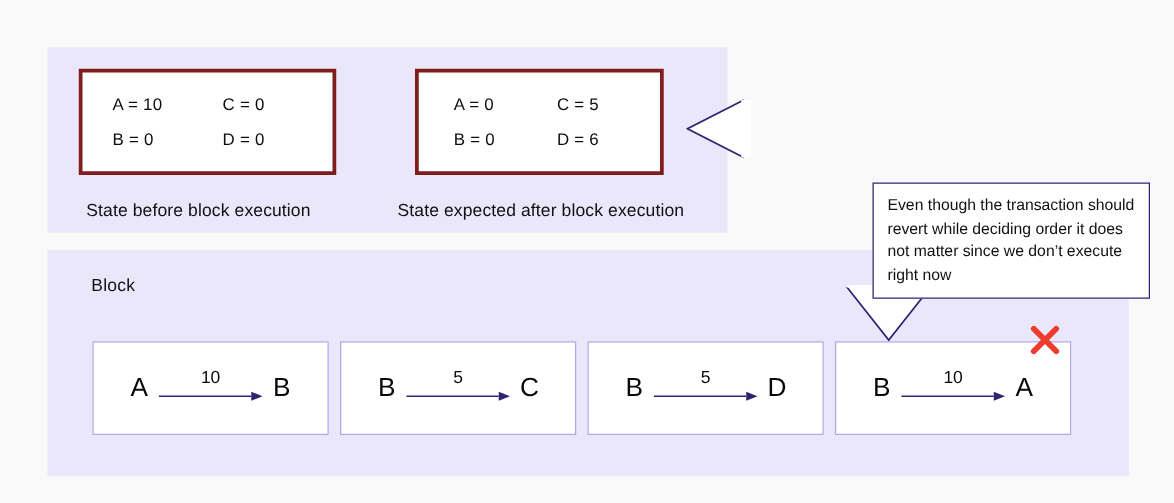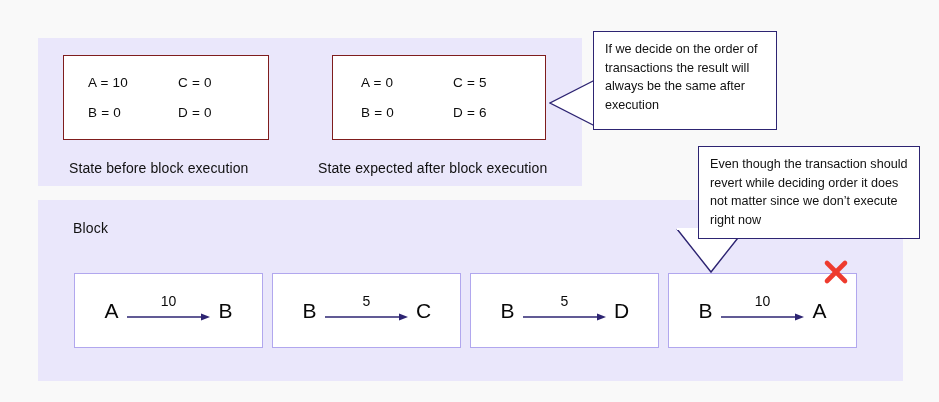--- a/index.html
+++ b/index.html
@@ -34,25 +34,25 @@
     left: 38px;
     top: 200px;
     width: 865px;
     height: 181px;
   }
 
   
   .state-box {
     position: absolute;
     background: #ffffff;
-    border: 1px solid #7f1d1d;
+    border: 3px solid #7f1d1d;
     box-sizing: border-box;
   }
   #state-box-before { left: 63px;  top: 55px; width: 206px; height: 85px; }
-  #state-box-after  { left: 332px; top: 55px; width: 214px; height: 85px; }
+  #state-box-after  { left: 332px; top: 55px; width: 199px; height: 85px; }
 
   .state-grid {
     position: absolute;
     left: 0; top: 0; right: 0; bottom: 0;
     display: grid;
     grid-template-columns: 1fr 1fr;
     grid-template-rows: 1fr 1fr;
     align-items: center;
     padding: 12px 0 12px 24px;
     box-sizing: border-box;
@@ -274,23 +274,20 @@
       <line x1="23" y1="5" x2="5" y2="23" stroke="#ee3b2e" stroke-width="4.6" stroke-linecap="round"></line>
     </svg>
   </div>
 
   <div class="callout-tail" id="tail-order">
     <svg width="52" height="50" viewBox="0 0 52 50">
       <path d="M 46 1 L 1 24 L 46 47" fill="#ffffff" stroke="#2d2472" stroke-width="1.4" stroke-linejoin="miter"></path>
       <rect x="44" y="1" width="8" height="46" fill="#ffffff"></rect>
     </svg>
   </div>
-  <div class="callout" id="callout-order">
-    <span>If we decide on the order of transactions the result will always be the same after execution</span>
-  </div>
 
   <div class="callout-tail" id="tail-revert">
     <svg width="70" height="50" viewBox="0 0 70 50">
       <path d="M 1 1 L 35 44 L 69 1" fill="#ffffff" stroke="#2d2472" stroke-width="1.4" stroke-linejoin="miter"></path>
       <rect x="1" y="0" width="68" height="2" fill="#ffffff"></rect>
     </svg>
   </div>
   <div class="callout" id="callout-revert">
     <span>Even though the transaction should revert while deciding order it does not matter since we don’t execute right now</span>
   </div>

